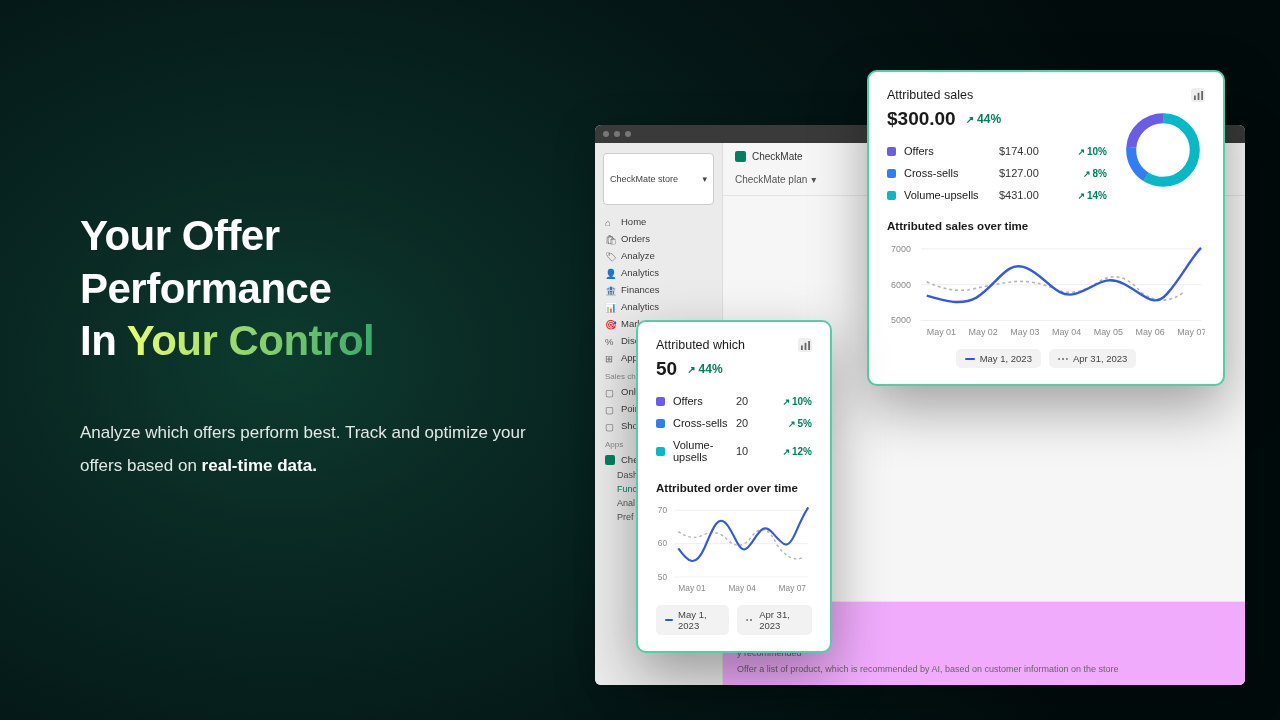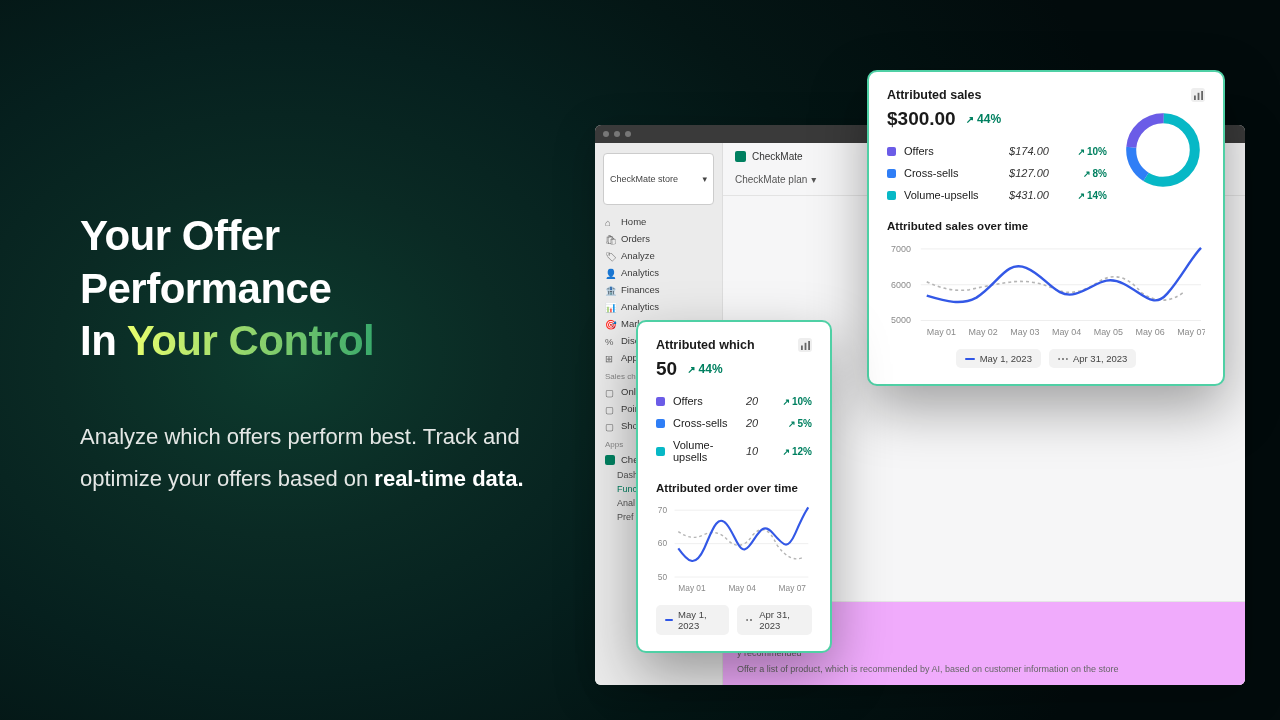--- a/index.html
+++ b/index.html
@@ -9,21 +9,21 @@
     background: radial-gradient(ellipse 900px 700px at 22% 50%, #0d3b2e 0%, #0a2a24 25%, #06201e 45%, #041615 65%, #020b0c 100%);
     position:relative; color:#fff;
   }
   
   .hero { position:absolute; left:80px; top:210px; max-width:460px; }
   .hero h1 { font-size:42px; font-weight:600; line-height:1.25; letter-spacing:-0.5px; }
   .hero h1 .accent {
     background: linear-gradient(90deg,#e9ff6e,#39a96b);
     -webkit-background-clip:text; background-clip:text; color:transparent;
   }
-  .hero p { margin-top:48px; font-size:22px; line-height:1.95; color:#e4e7e5; font-weight:400;}
+  .hero p { margin-top:48px; font-size:17px; line-height:1.95; color:#e4e7e5; font-weight:400;}
   .hero p strong { font-weight:700; color:#fff; }
 
   
   .admin {
     position:absolute; left:595px; top:125px; width:650px; height:560px;
     background:#f1f1f1; border-radius:6px; overflow:hidden; color:#333;
     box-shadow:0 10px 40px rgba(0,0,0,.25);
     font-size:10px;
   }
   .admin .titlebar { height:18px; background:#3a3a3a; display:flex; align-items:center; padding-left:8px; gap:5px;}
@@ -45,30 +45,30 @@
   .prod-section .prow { padding:3px 0; color:#666; }
 
   
   .card {
     position:absolute; background:#fff; border-radius:10px; color:#1a1a1a;
     box-shadow:0 22px 55px rgba(0,0,0,.35);
     border:2px solid #4fd0a5;
     padding:16px 18px;
     font-size:11px;
   }
-  .card .card-title { font-weight:700; font-size:12.5px; margin-bottom:6px; display:flex; justify-content:space-between; align-items:flex-start;}
+  .card .card-title { font-weight:400; font-size:12.5px; margin-bottom:6px; display:flex; justify-content:space-between; align-items:flex-start;}
   .card .card-title .chart-icon { width:14px; height:14px; background:#eee; border-radius:3px; display:flex; align-items:center; justify-content:center;}
   .card .card-title .chart-icon svg { width:9px; height:9px; }
   .big { font-size:19px; font-weight:700; display:flex; align-items:center; gap:10px; margin-bottom:10px;}
   .delta { color:#008060; font-weight:600; font-size:12px; display:inline-flex; align-items:center; gap:3px;}
   .delta .arrow { font-size:10px; }
   .legend-row { display:flex; align-items:center; padding:5px 0; font-size:11px;}
   .legend-row .sw { width:9px; height:9px; border-radius:2px; margin-right:8px;}
   .legend-row .lbl { flex:1; }
-  .legend-row .val { width:62px; text-align:center; color:#333;font-style:italic; }
+  .legend-row .val { width:62px; text-align:left; color:#333; }
   .legend-row .pct { width:48px; text-align:right; color:#008060; font-weight:600; font-size:10px;}
   .legend-row .pct .arrow{ font-size:9px; margin-right:2px;}
   .sw-purple{background:#6b5ce7;} .sw-blue{background:#2f7ef6;} .sw-teal{background:#07b8c6;}
   .subhead { font-weight:700; font-size:11.5px; margin:14px 0 6px; }
   .chart-box { width:100%; }
   .date-pills { display:flex; gap:8px; justify-content:center; margin-top:10px;}
   .pill { background:#f2f2f2; border-radius:5px; padding:4px 9px; font-size:9.5px; display:flex; align-items:center; gap:5px; color:#444;}
   .pill .dash{ width:10px; height:2px; border-radius:1px;}
   .pill .dash.solid{background:#2f55e6;} .pill .dash.dotted{ background:repeating-linear-gradient(90deg,#888 0 2px,transparent 2px 4px);}
 

